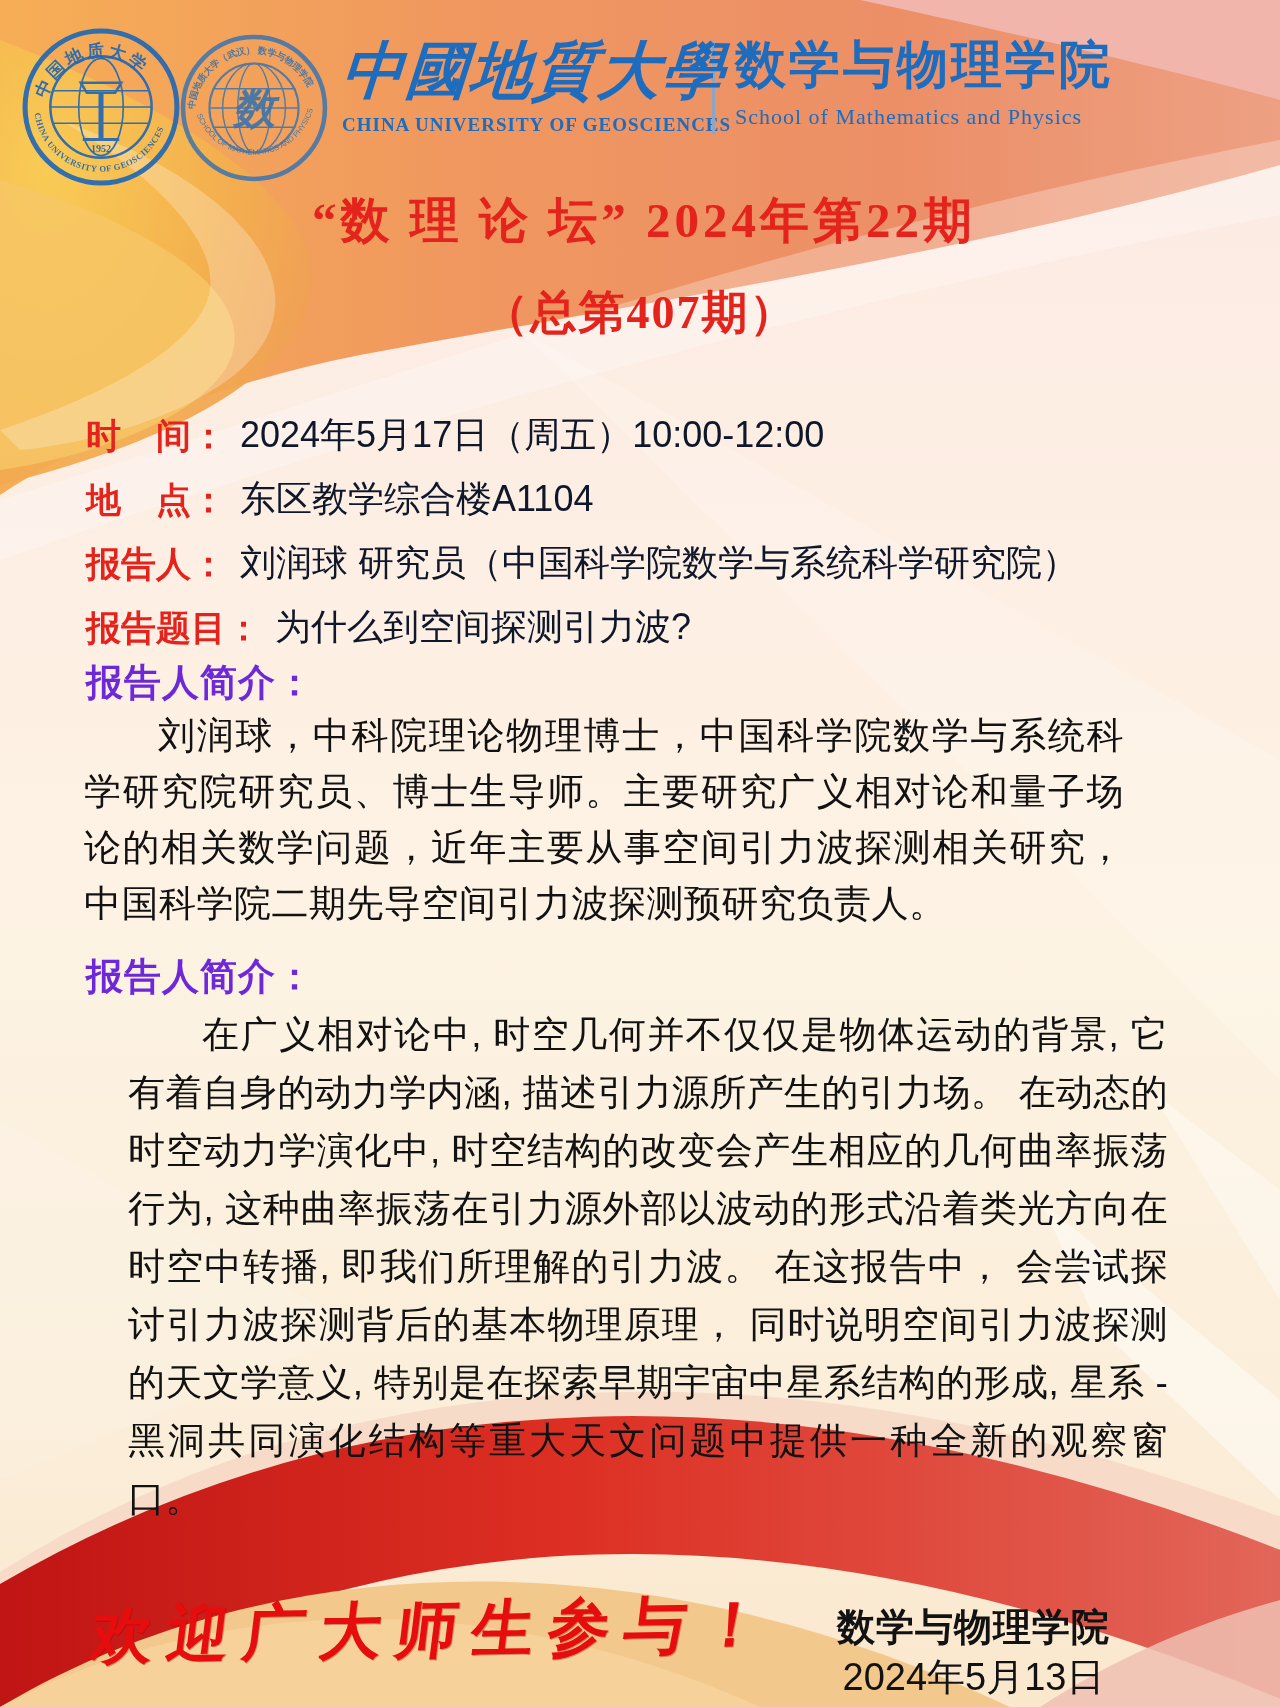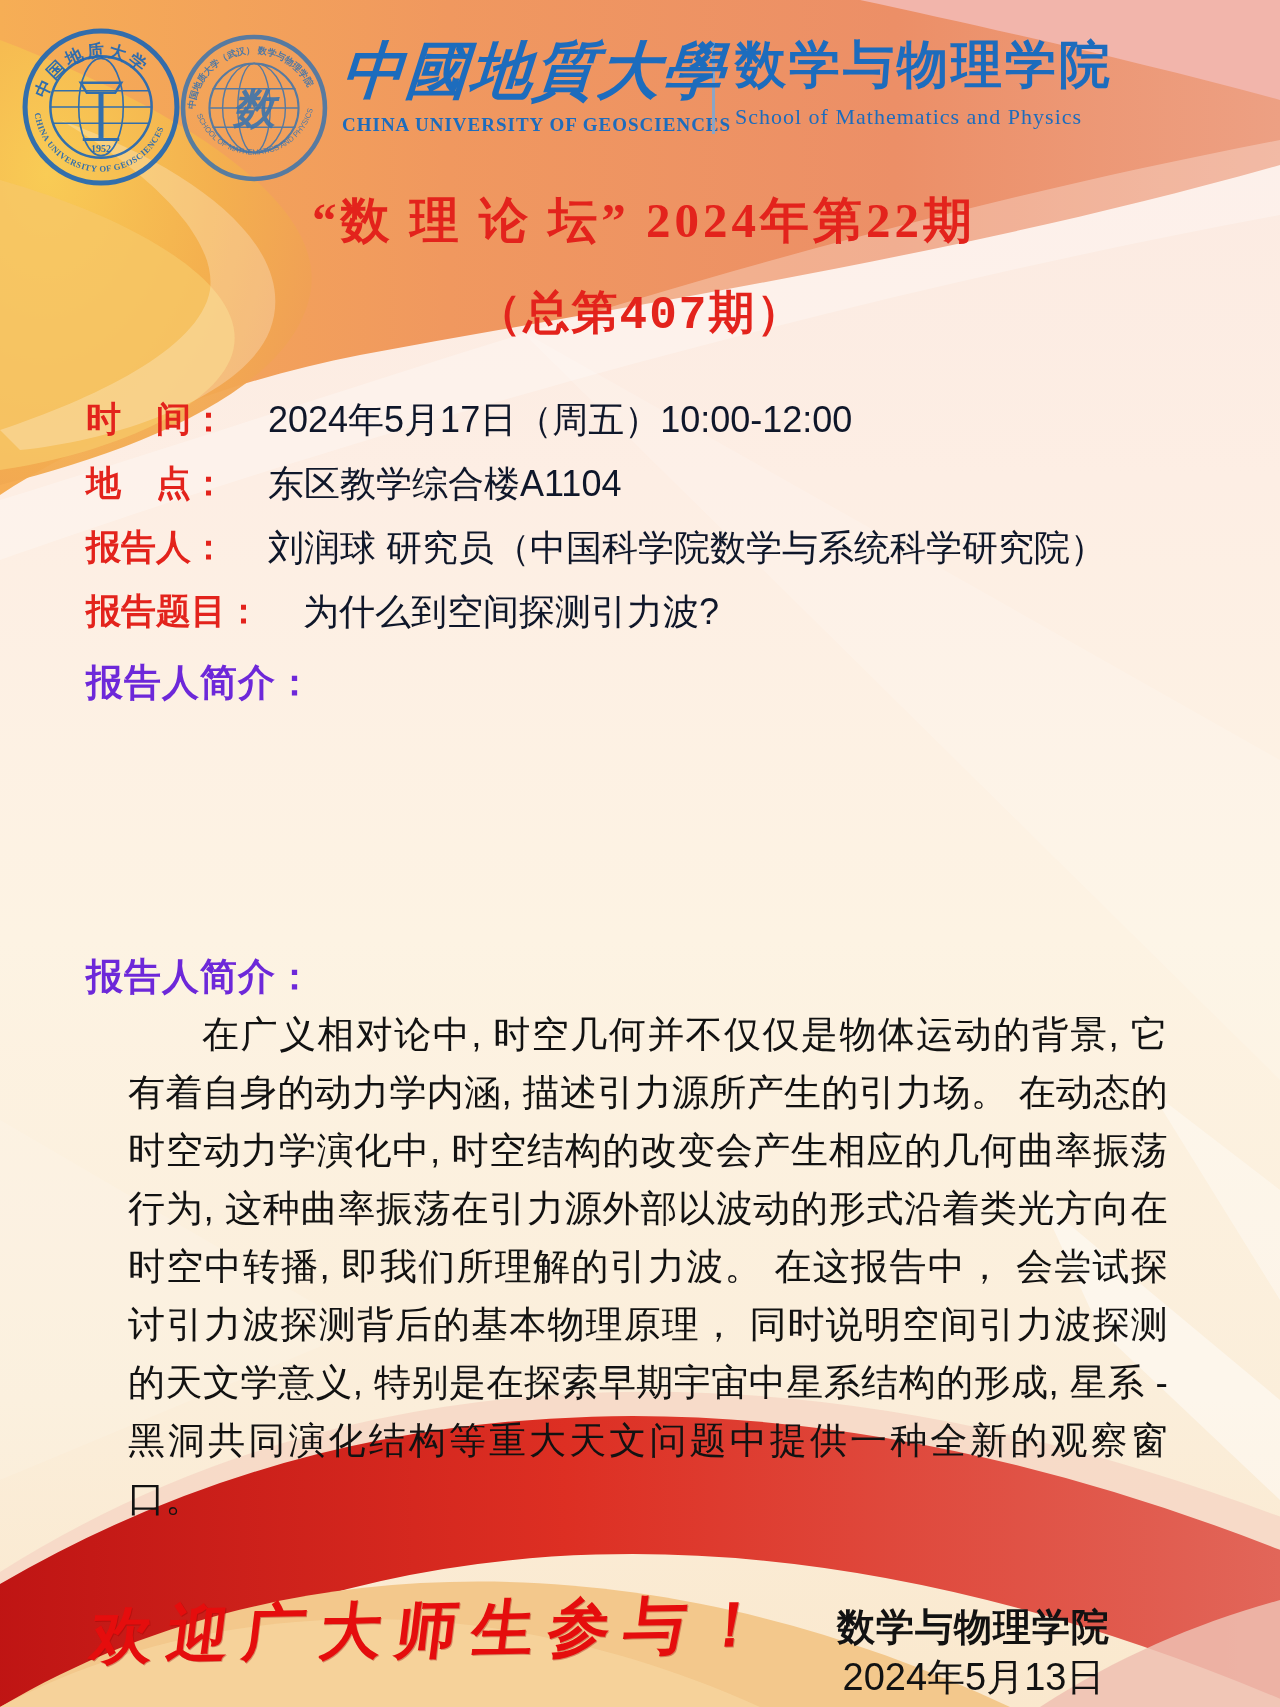--- a/index.html
+++ b/index.html
@@ -38,27 +38,27 @@
   }
 
   
   .title-1{
     position:absolute;top:188px;left:8px;right:0;text-align:center;
     font-family:"Liberation Serif",serif;font-weight:bold;font-size:49px;
     color:#e3231c;letter-spacing:4px;white-space:nowrap;
   }
   .title-2{
     position:absolute;top:282px;left:0;right:0;text-align:center;
-    font-family:Liberation Mono, monospace;font-weight:bold;font-size:46px;
+    font-family:Liberation Serif, serif;font-weight:bold;font-size:46px;
     color:#e3231c;letter-spacing:2px;
   }
 
   
   .info{position:absolute;left:86px;top:396px;right:70px;}
-  .info-row{height:64px;display:flex;align-items:flex-start;gap:28px;}
+  .info-row{height:64px;display:flex;align-items:flex-end;}
   .info-label{
     font-family:"Liberation Serif",serif;font-weight:bold;font-size:35px;
     color:#e3231c;white-space:nowrap;flex:0 0 auto;
   }
   .info-value{font-size:36px;color:#0f172a;white-space:nowrap;padding-left:14px;letter-spacing:0px;}
 
   
   .sec-heading{
     position:absolute;left:86px;
     font-family:"Liberation Serif",serif;font-weight:bold;font-size:37px;color:#6d28d9;
@@ -236,20 +236,21 @@
         <span class="info-label">报告人：</span>
         <span class="info-value">刘润球 研究员（中国科学院数学与系统科学研究院）</span>
       </div>
       <div class="info-row">
         <span class="info-label">报告题目：</span>
         <span class="info-value">为什么到空间探测引力波?</span>
       </div>
     </div>
 
     <div class="sec-heading bio-heading">报告人简介：</div>
+    <div class="bio-text">刘润球，中科院理论物理博士，中国科学院数学与系统科学研究院研究员、博士生导师。主要研究广义相对论和量子场论的相关数学问题，近年主要从事空间引力波探测相关研究，中国科学院二期先导空间引力波探测预研究负责人。</div>
 
     <div class="sec-heading abs-heading">报告人简介：</div>
     <div class="abs-text">在广义相对论中, 时空几何并不仅仅是物体运动的背景, 它有着自身的动力学内涵, 描述引力源所产生的引力场。 在动态的时空动力学演化中, 时空结构的改变会产生相应的几何曲率振荡行为, 这种曲率振荡在引力源外部以波动的形式沿着类光方向在时空中转播, 即我们所理解的引力波。 在这报告中， 会尝试探讨引力波探测背后的基本物理原理， 同时说明空间引力波探测的天文学意义, 特别是在探索早期宇宙中星系结构的形成, 星系 - 黑洞共同演化结构等重大天文问题中提供一种全新的观察窗口。</div>
 
     <div class="welcome">欢迎广大师生参与！</div>
     <div class="footer-right">
       <div class="footer-org">数学与物理学院</div>
       <div class="footer-date">2024年5月13日</div>
     </div>
 

